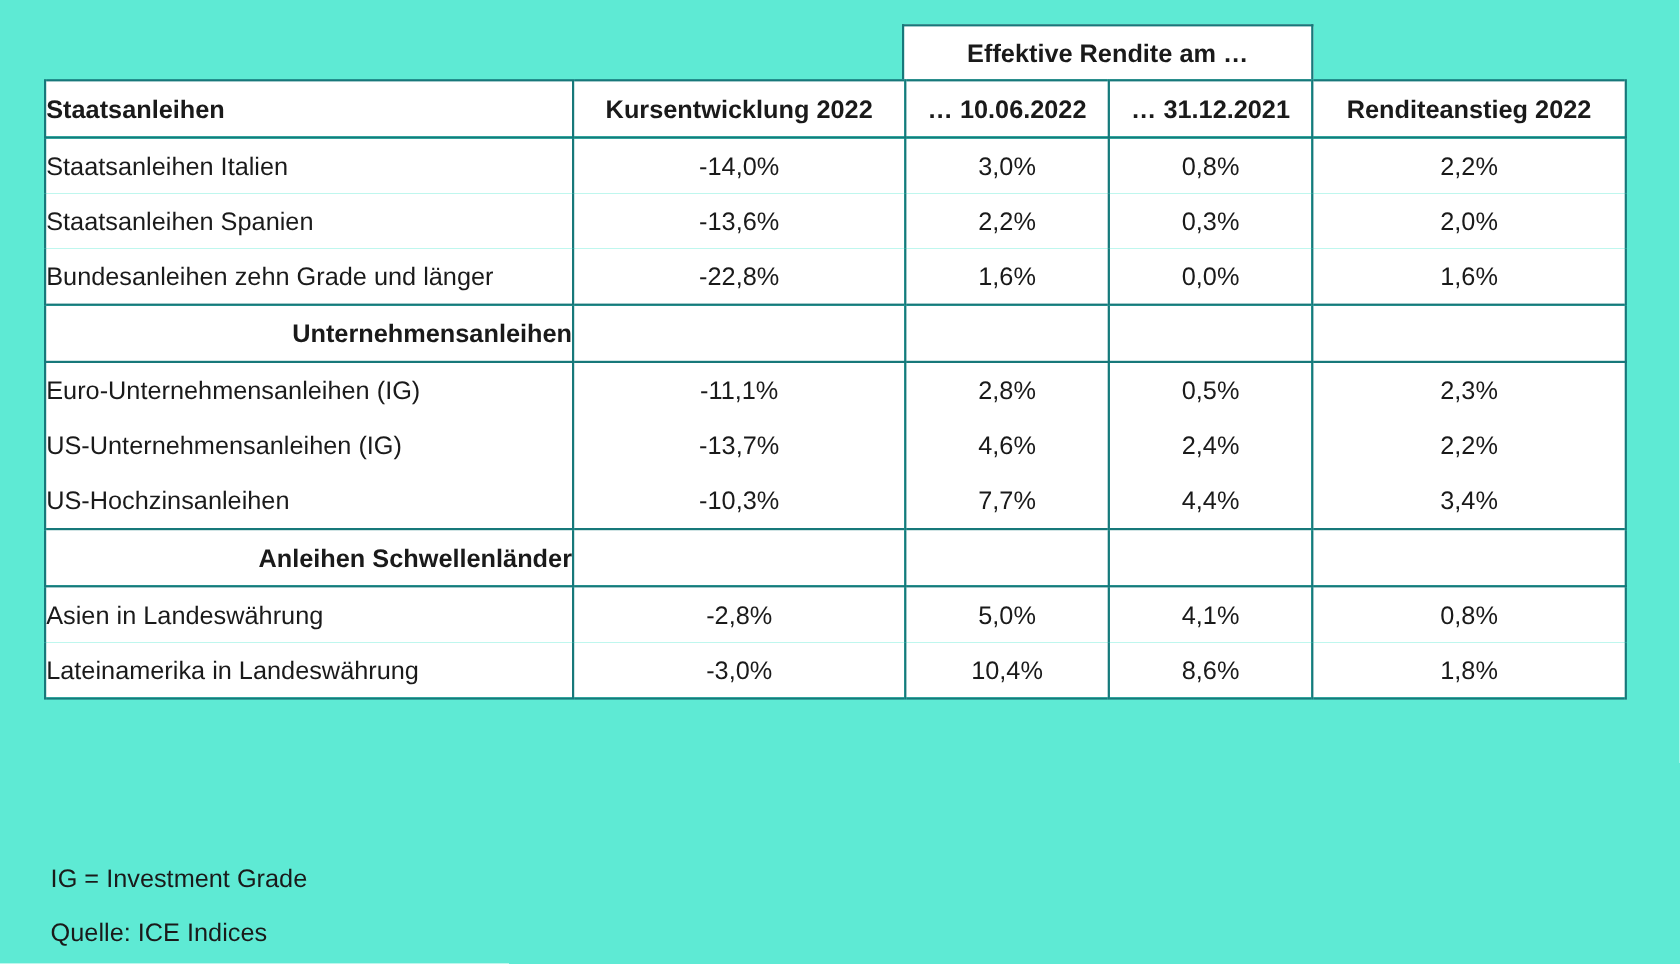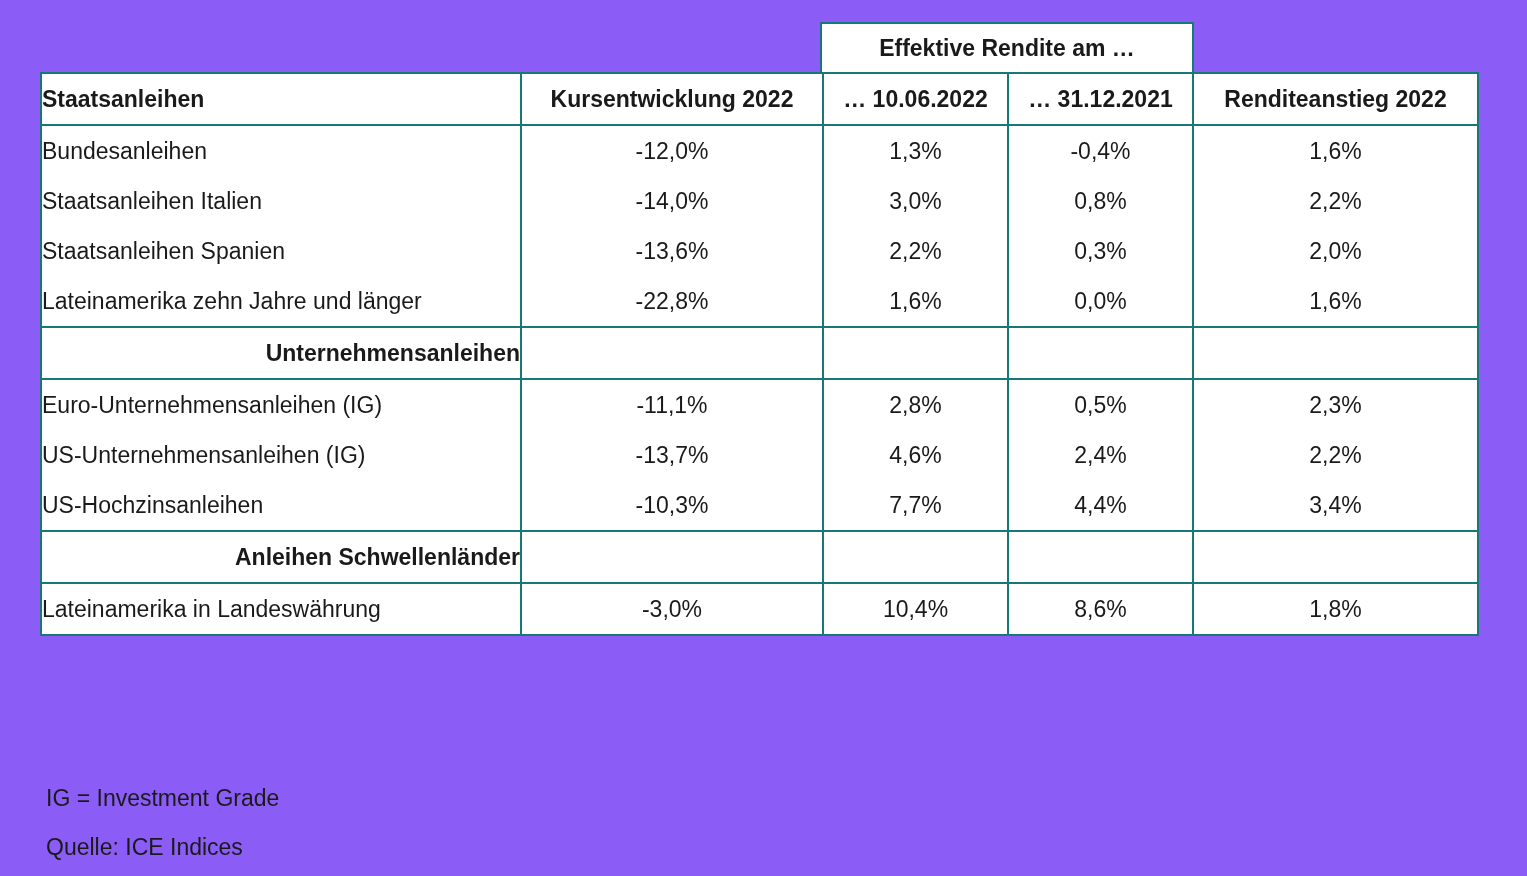--- a/index.html
+++ b/index.html
@@ -4,21 +4,21 @@
 <style>
   html, body {
     margin: 0;
     padding: 0;
     background: #ffffff;
   }
   .canvas {
     position: relative;
     width: 1527px;
     height: 876px;
-    background: #8b5cf6;
+    background: #5eead4;
     font-family: "Liberation Sans", sans-serif;
     color: #1a1a1a;
     overflow: hidden;
   }
   .spanner {
     position: absolute;
     left: 820px;
     top: 22px;
     width: 374px;
     height: 50px;
@@ -110,42 +110,35 @@
       <tr>
         <th class="cell-label">Staatsanleihen</th>
         <th class="cell-value">Kursentwicklung 2022</th>
         <th class="cell-value">… 10.06.2022</th>
         <th class="cell-value">… 31.12.2021</th>
         <th class="cell-value">Renditeanstieg 2022</th>
       </tr>
     </thead>
     <tbody>
       <tr>
-        <td class="cell-label">Bundesanleihen</td>
-        <td class="cell-value">-12,0%</td>
-        <td class="cell-value">1,3%</td>
-        <td class="cell-value">-0,4%</td>
-        <td class="cell-value">1,6%</td>
-      </tr>
-      <tr>
         <td class="cell-label">Staatsanleihen Italien</td>
         <td class="cell-value">-14,0%</td>
         <td class="cell-value">3,0%</td>
         <td class="cell-value">0,8%</td>
         <td class="cell-value">2,2%</td>
       </tr>
       <tr>
         <td class="cell-label">Staatsanleihen Spanien</td>
         <td class="cell-value">-13,6%</td>
         <td class="cell-value">2,2%</td>
         <td class="cell-value">0,3%</td>
         <td class="cell-value">2,0%</td>
       </tr>
       <tr>
-        <td class="cell-label">Lateinamerika zehn Jahre und länger</td>
+        <td class="cell-label">Bundesanleihen zehn Grade und länger</td>
         <td class="cell-value">-22,8%</td>
         <td class="cell-value">1,6%</td>
         <td class="cell-value">0,0%</td>
         <td class="cell-value">1,6%</td>
       </tr>
       <tr class="section-row">
         <td class="cell-label">Unternehmensanleihen</td>
         <td class="cell-value"></td>
         <td class="cell-value"></td>
         <td class="cell-value"></td>
@@ -173,20 +166,27 @@
         <td class="cell-value">3,4%</td>
       </tr>
       <tr class="section-row">
         <td class="cell-label">Anleihen Schwellenländer</td>
         <td class="cell-value"></td>
         <td class="cell-value"></td>
         <td class="cell-value"></td>
         <td class="cell-value"></td>
       </tr>
       <tr>
+        <td class="cell-label">Asien in Landeswährung</td>
+        <td class="cell-value">-2,8%</td>
+        <td class="cell-value">5,0%</td>
+        <td class="cell-value">4,1%</td>
+        <td class="cell-value">0,8%</td>
+      </tr>
+      <tr>
         <td class="cell-label">Lateinamerika in Landeswährung</td>
         <td class="cell-value">-3,0%</td>
         <td class="cell-value">10,4%</td>
         <td class="cell-value">8,6%</td>
         <td class="cell-value">1,8%</td>
       </tr>
     </tbody>
   </table>
 
   <div class="footnotes">

